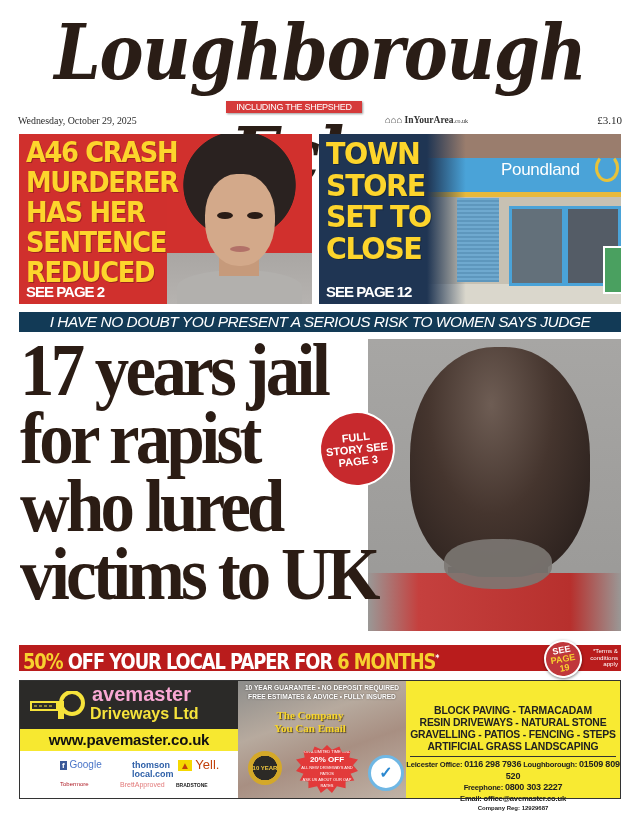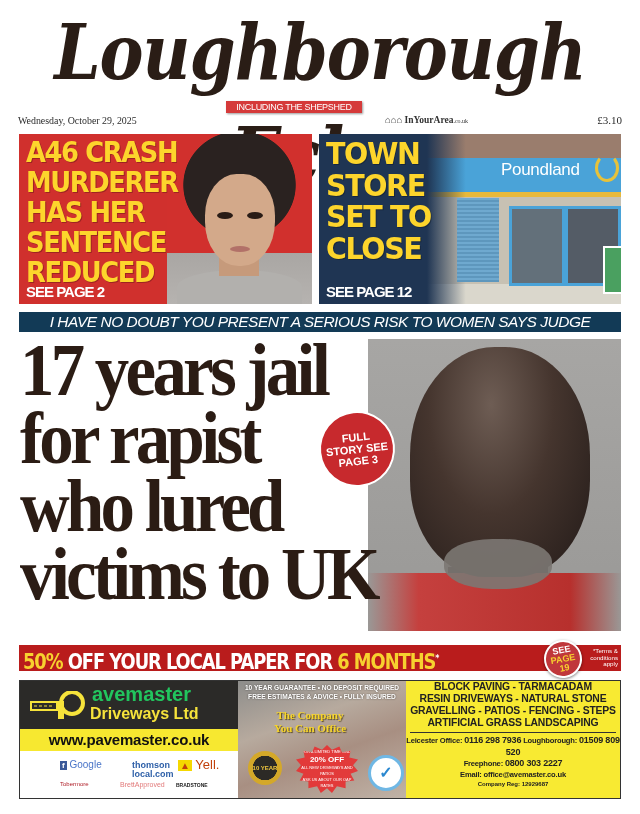--- a/index.html
+++ b/index.html
@@ -51,36 +51,36 @@
   .promo-text{position:absolute;left:4px;top:0;font-family:"DejaVu Sans",sans-serif;font-weight:900;font-size:20.5px;line-height:26px;color:#fff;letter-spacing:-1.2px;white-space:nowrap;transform:scaleX(.87);transform-origin:left;}
   .promo-text .y{color:#f7d12f;}
   .promo-text sup{font-size:9px;}
   .badge-see{position:absolute;left:525px;top:-5px;width:34px;height:34px;border-radius:50%;background:#c0373b;border:2px solid #fff;color:#fff;text-align:center;font-size:9px;line-height:9px;font-weight:bold;display:flex;flex-direction:column;align-items:center;justify-content:center;transform:rotate(-10deg);box-shadow:0 1px 3px rgba(0,0,0,.5);}
   .badge-see .y{color:#f7d12f;}
   .terms{position:absolute;right:3px;top:3px;width:38px;text-align:right;font-size:6.2px;line-height:6.5px;color:#fff;}
   
   .ad{left:19px;top:680px;width:602px;height:119px;border:1px solid #333;box-sizing:border-box;}
   .ad-left{position:absolute;left:0;top:0;width:218px;height:117px;background:#fff;}
   .ad-left-top{position:absolute;left:0;top:0;width:218px;height:48px;background:#2b2a28;}
-  .ad-logo-text{position:absolute;left:72px;top:3px;color:#22c55e;font-weight:bold;font-size:20px;line-height:20px;}
+  .ad-logo-text{position:absolute;left:72px;top:3px;color:#f9a8d4;font-weight:bold;font-size:20px;line-height:20px;}
   .ad-logo-sub{position:absolute;left:70px;top:24px;color:#f6e33b;font-weight:bold;font-size:16px;line-height:18px;}
   .ad-logo-icon{position:absolute;left:10px;top:10px;width:56px;height:28px;}
   .ad-url{position:absolute;left:0;top:48px;width:218px;height:22px;background:#f7e830;color:#111;font-weight:bold;font-size:15px;line-height:22px;text-align:center;letter-spacing:-0.2px;}
   .ad-brands{position:absolute;left:0;top:72px;width:218px;font-size:10px;}
   .brand{position:absolute;white-space:nowrap;}
   .ad-mid{position:absolute;left:218px;top:0;width:168px;height:117px;background:linear-gradient(160deg,#8d8d8b 0%,#b7aa9e 35%,#a88f82 60%,#c0b3a7 100%);overflow:hidden;}
   .ad-mid-top{position:absolute;left:0;top:2px;width:168px;text-align:center;color:#fff;font-weight:bold;font-size:6.6px;line-height:9px;text-shadow:0 0 2px rgba(0,0,0,.6);}
   .ad-mid-trust{position:absolute;left:0;top:28px;width:144px;text-align:center;color:#f7d52b;font-weight:bold;font-size:11px;line-height:13px;text-shadow:1px 1px 1px #5a4a20;font-family:"Liberation Serif",serif;}
   .starburst{position:absolute;left:58px;top:64px;width:62px;height:48px;background:#e23a3a;clip-path:polygon(50% 0,58% 10%,70% 3%,74% 15%,88% 12%,86% 26%,100% 30%,92% 42%,100% 54%,88% 60%,94% 74%,80% 76%,80% 90%,66% 86%,58% 100%,50% 90%,40% 100%,34% 86%,20% 90%,20% 76%,6% 74%,12% 60%,0 54%,8% 42%,0 30%,14% 26%,12% 12%,26% 15%,30% 3%,42% 10%);color:#fff;text-align:center;font-size:4px;line-height:6px;display:flex;flex-direction:column;justify-content:center;}
   .starburst b{font-size:8px;line-height:10px;}
   .guar-badge{position:absolute;left:10px;top:70px;width:34px;height:34px;border-radius:50%;background:radial-gradient(#2c2a26 50%,#d4a829 52%);color:#f0c840;font-size:6px;text-align:center;line-height:34px;font-weight:bold;}
   .check-badge{position:absolute;left:130px;top:74px;width:30px;height:30px;border-radius:50%;background:#fff;border:3px solid #6fb7e4;color:#2a88d0;font-weight:bold;font-size:16px;line-height:30px;text-align:center;}
   .ad-right{position:absolute;left:386px;top:0;width:214px;height:117px;background:#f8ea32;text-align:center;}
   .svc{font-weight:bold;font-size:10.4px;line-height:12px;color:#222;letter-spacing:-0.2px;font-family:"Liberation Sans Narrow","Liberation Sans",sans-serif;}
-  .svc-wrap{padding-top:0;}
+  .svc-wrap{padding-top:0;margin-top:24px;}
   .hr{margin:3px 4px 2px;border-top:1px solid #333;}
   .contact{font-size:7.6px;line-height:10.5px;color:#222;font-weight:bold;letter-spacing:-0.2px;}
   .contact .big{font-size:9px;}
   .reg{font-size:6px;line-height:8px;color:#222;font-weight:bold;}
 </style>
 </head>
 <body>
 
 <div class="abs masthead">
   <span class="masthead-title">Loughborough Echo</span>
@@ -189,21 +189,21 @@
       <span class="brand" style="left:156px;top:29px;font-size:5px;color:#222;font-weight:bold;">BRADSTONE</span>
     </div>
   </div>
   <div class="ad-mid">
     <div class="ad-mid-top">
       <div>10 YEAR GUARANTEE • NO DEPOSIT REQUIRED</div>
       <div>FREE ESTIMATES &amp; ADVICE • FULLY INSURED</div>
     </div>
     <div class="ad-mid-trust">
       <div>The Company</div>
-      <div>You Can Office</div>
+      <div>You Can Email</div>
     </div>
     <div class="guar-badge">10 YEAR</div>
     <div class="starburst">
       <span>FOR A LIMITED TIME ONLY</span>
       <b>20% OFF</b>
       <span>ALL NEW DRIVEWAYS AND PATIOS</span>
       <span>ASK US ABOUT OUR OAP RATES</span>
     </div>
     <div class="check-badge">✓</div>
   </div>

